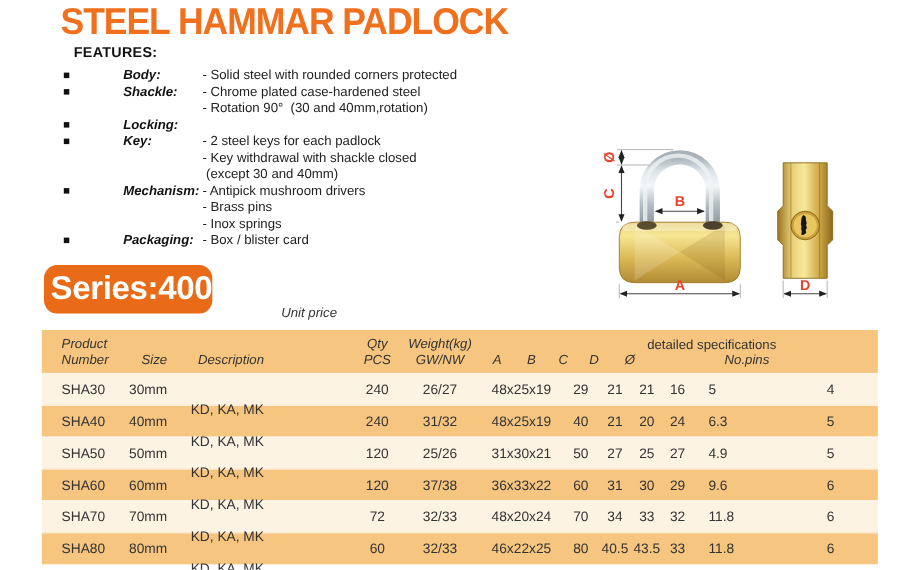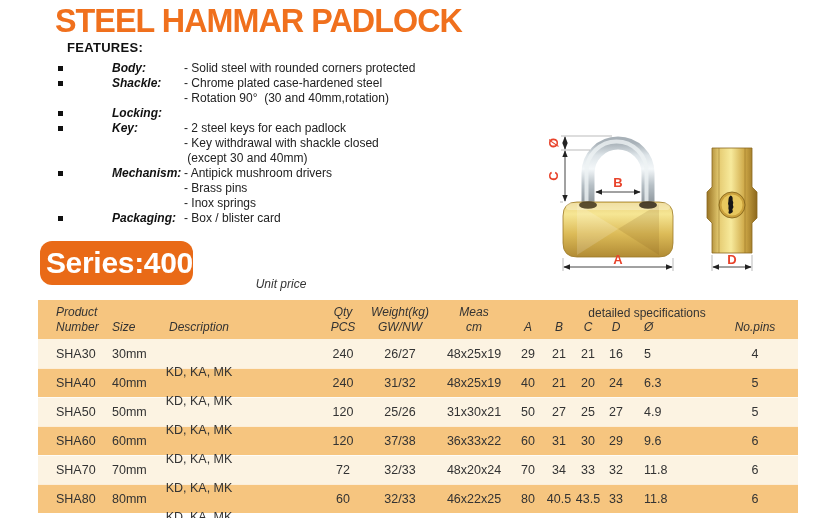--- a/index.html
+++ b/index.html
@@ -53,22 +53,22 @@
   .hl { height:15px; line-height:15px;font-style:italic; }
   .specs-group { position:absolute; top:6px; left:519px; width:180px; text-align:center; height:15px; line-height:15px; }
   .tbody .tr { display:flex; height:29px; align-items:center; }
   .tbody .tr:nth-child(odd) { background:var(--row_cream); }
   .tbody .tr:nth-child(even){ background:var(--row_orange); }
   .tbody .tr + .tr { border-top:1px solid rgba(255,255,255,.7); }
   .td { font-size:12.5px; }
 
   
   .c1 { width:74px;  text-align:left;  padding-left:18px; }
-  .c2 { width:40px;  text-align:left; }
-  .c3 { width:88px;  text-align:center;  padding-left:6px;margin-top:36px; }
+  .c2 { width:40px;  text-align:right; }
+  .c3 { width:88px;  text-align:right;  padding-left:6px;margin-top:36px; }
   .c4 { width:82px;  text-align:center;gap:28px; }
   .c5 { width:42px;  text-align:center; }
   .c6 { width:72px;  text-align:center; }
   .c7 { width:76px;  text-align:center; }
   .c8 { width:32px;  text-align:center; }
   .c9 { width:30px;  text-align:center; }
   .c10{ width:28px;  text-align:center; }
   .c11{ width:28px;  text-align:center; }
   .c12{ width:60px;  text-align:left;  padding-left:14px; }
   .c13{ width:108px; text-align:center; padding-left:22px; }
@@ -215,24 +215,20 @@
       <div class="hl"></div>
     </div>
     <div class="th c5">
       <div class="hl">Qty</div>
       <div class="hl">PCS</div>
     </div>
     <div class="th c6">
       <div class="hl">Weight(kg)</div>
       <div class="hl">GW/NW</div>
     </div>
-    <div class="th c7">
-      <div class="hl">Meas</div>
-      <div class="hl">cm</div>
-    </div>
     <div class="th c8">
       <div class="hl">A</div>
     </div>
     <div class="th c9">
       <div class="hl">B</div>
     </div>
     <div class="th c10">
       <div class="hl">C</div>
     </div>
     <div class="th c11">

